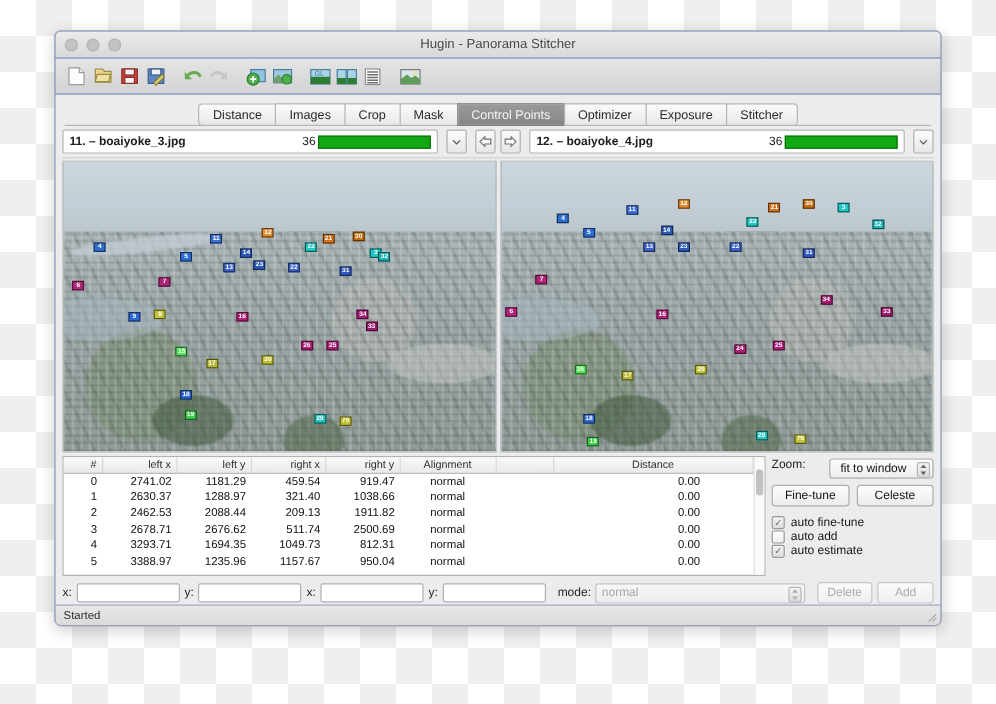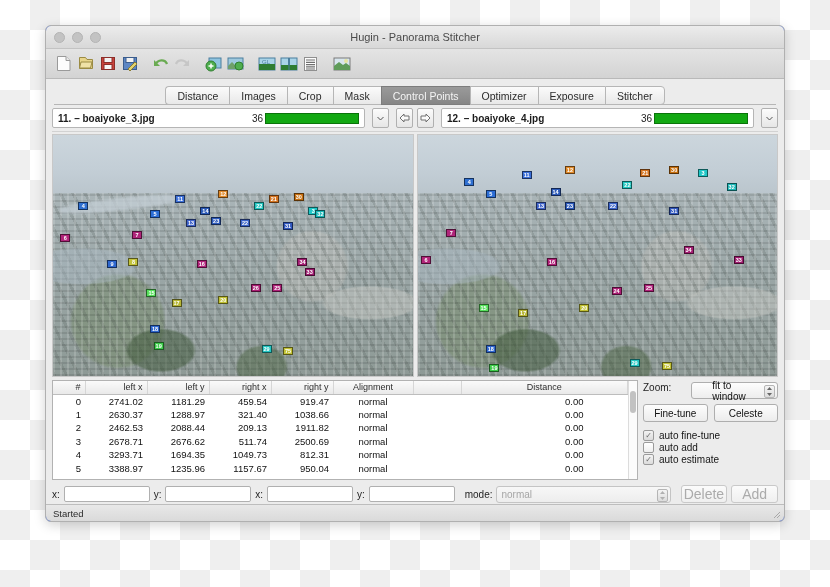--- a/index.html
+++ b/index.html
@@ -142,21 +142,21 @@
             position:relative; }
   .tthumb{ position:absolute; left:1px; right:1px; top:10px; height:22px;
            background:#c2c2c2; border-radius:4px; }
   .sidepanel{ width:135px; flex:0 0 135px; display:flex; flex-direction:column;
               gap:5px; padding-top:2px; }
   .zoomrow{ display:flex; align-items:flex-start; gap:20px; }
   .zoomlabel{ font-size:10px; color:#1e1e1e; }
   .popup{
     flex:1; height:17px; background:linear-gradient(#fdfdfd,#ededed);
     border:1px solid #aeaeae; border-radius:3px; font-size:10px; color:#111;
-    display:flex; align-items:center; padding:0 20px; position:relative;
+    display:flex; align-items:center; padding:0 8px; position:relative;
   }
   .stepper{ position:absolute; right:2px; top:2px; width:11px; height:13px;
             background:linear-gradient(#f4f4f4,#dcdcdc); border:1px solid #b5b5b5;
             border-radius:2px; display:flex;flex-direction:column;
             align-items:center; justify-content:center; line-height:4px;
             font-size:6px; color:#555; }
   .btnrow{ display:flex; gap:6px; }
   .pbtn{
     flex:1; height:18px; background:linear-gradient(#fdfdfd,#ececec);
     border:1px solid #aeaeae; border-radius:3px; font-size:10px; color:#111;
@@ -172,21 +172,21 @@
   .coordrow{ height:20px; flex:0 0 20px; display:flex; align-items:center;
              gap:4px; margin-top:4px; }
   .clab{ font-size:10px; color:#1e1e1e; }
   .cinput{ width:92px; height:16px; background:#fff; border:1px solid #b0b0b0;
            border-radius:2px; }
   .modebox{ width:186px; height:17px; background:linear-gradient(#f7f7f7,#ededed);
             border:1px solid #c4c4c4; border-radius:3px; font-size:10px;
             color:#a6a6a6; display:flex; align-items:center; padding:0 4px;
             position:relative; }
   .actbtn{ width:50px; height:18px; background:linear-gradient(#fbfbfb,#efefef);
-           border:1px solid #c9c9c9; border-radius:3px; font-size:14px;
+           border:1px solid #c9c9c9; border-radius:3px; font-size:10px;
            color:#ababab; display:flex; align-items:center; justify-content:center; }
   
   .statusbar{
     height:17px; flex:0 0 17px; background:linear-gradient(#e8e8e8,#dadada);
     border-top:1px solid #bdbdbd; display:flex; align-items:center;
     padding:0 7px; font-size:9.5px; color:#2b2b2b; position:relative;
   }
   .grip{ position:absolute; right:3px; bottom:2px; width:10px; height:10px; }
 </style>
 </head>

